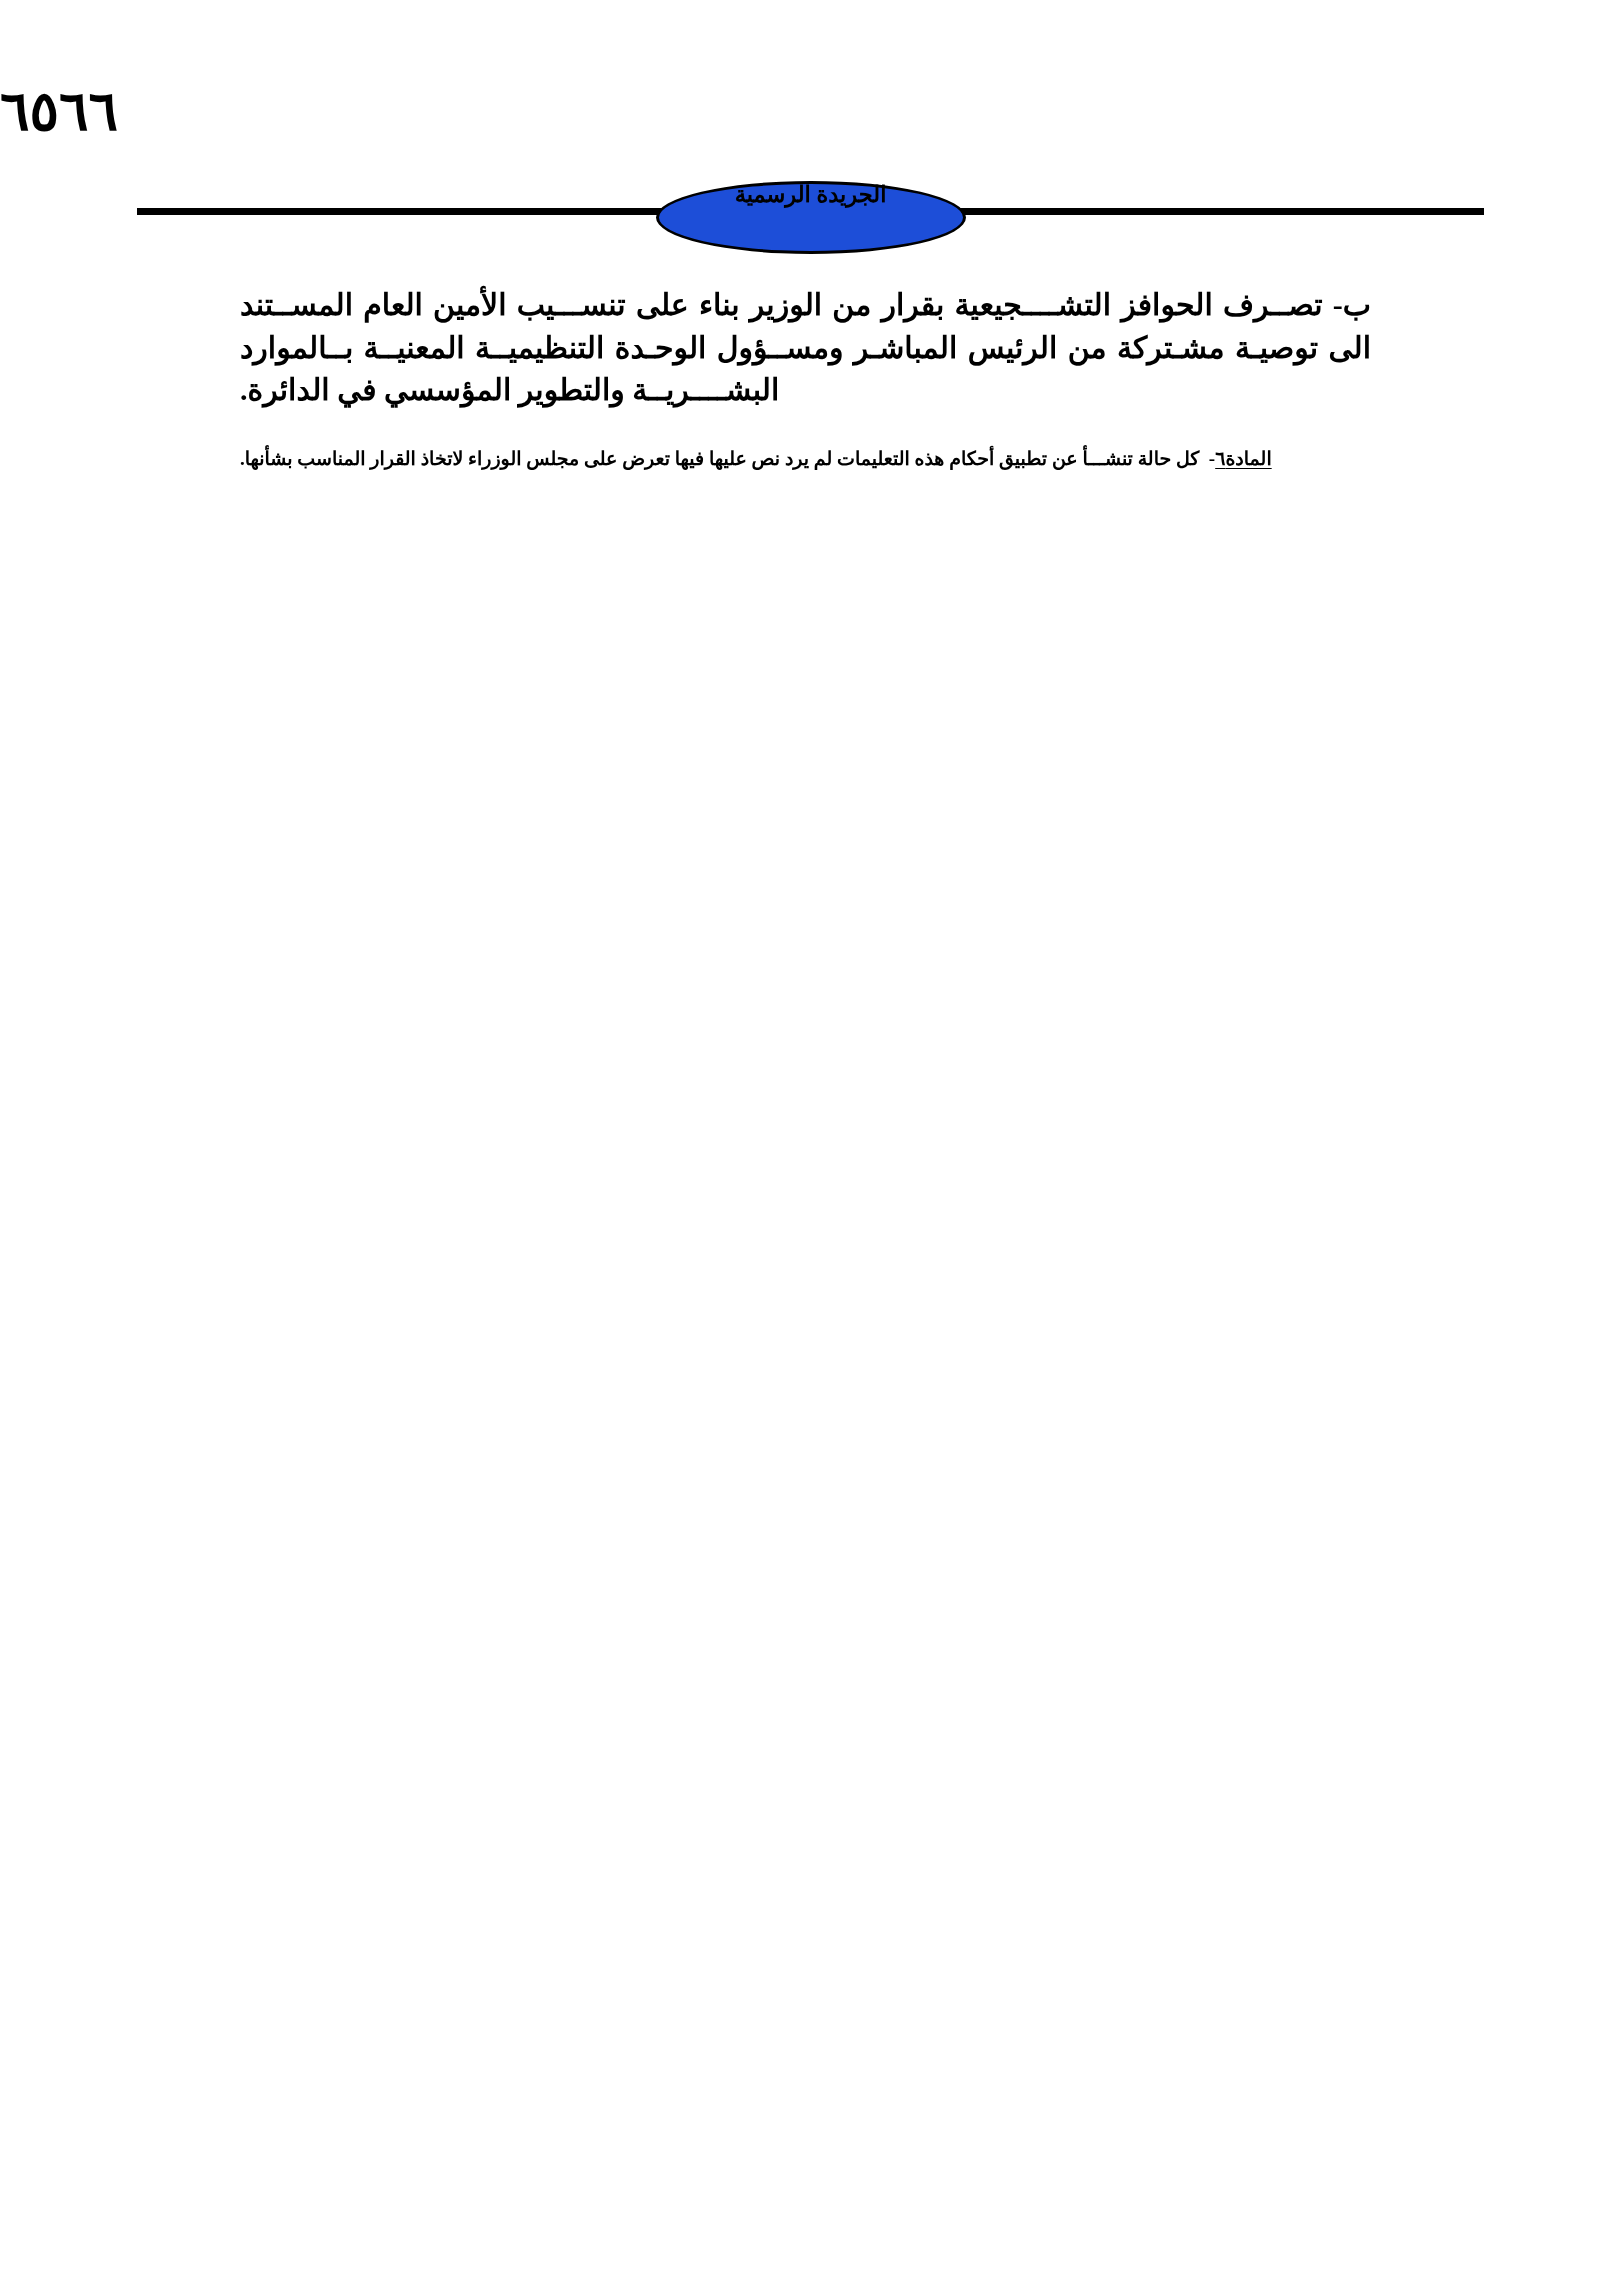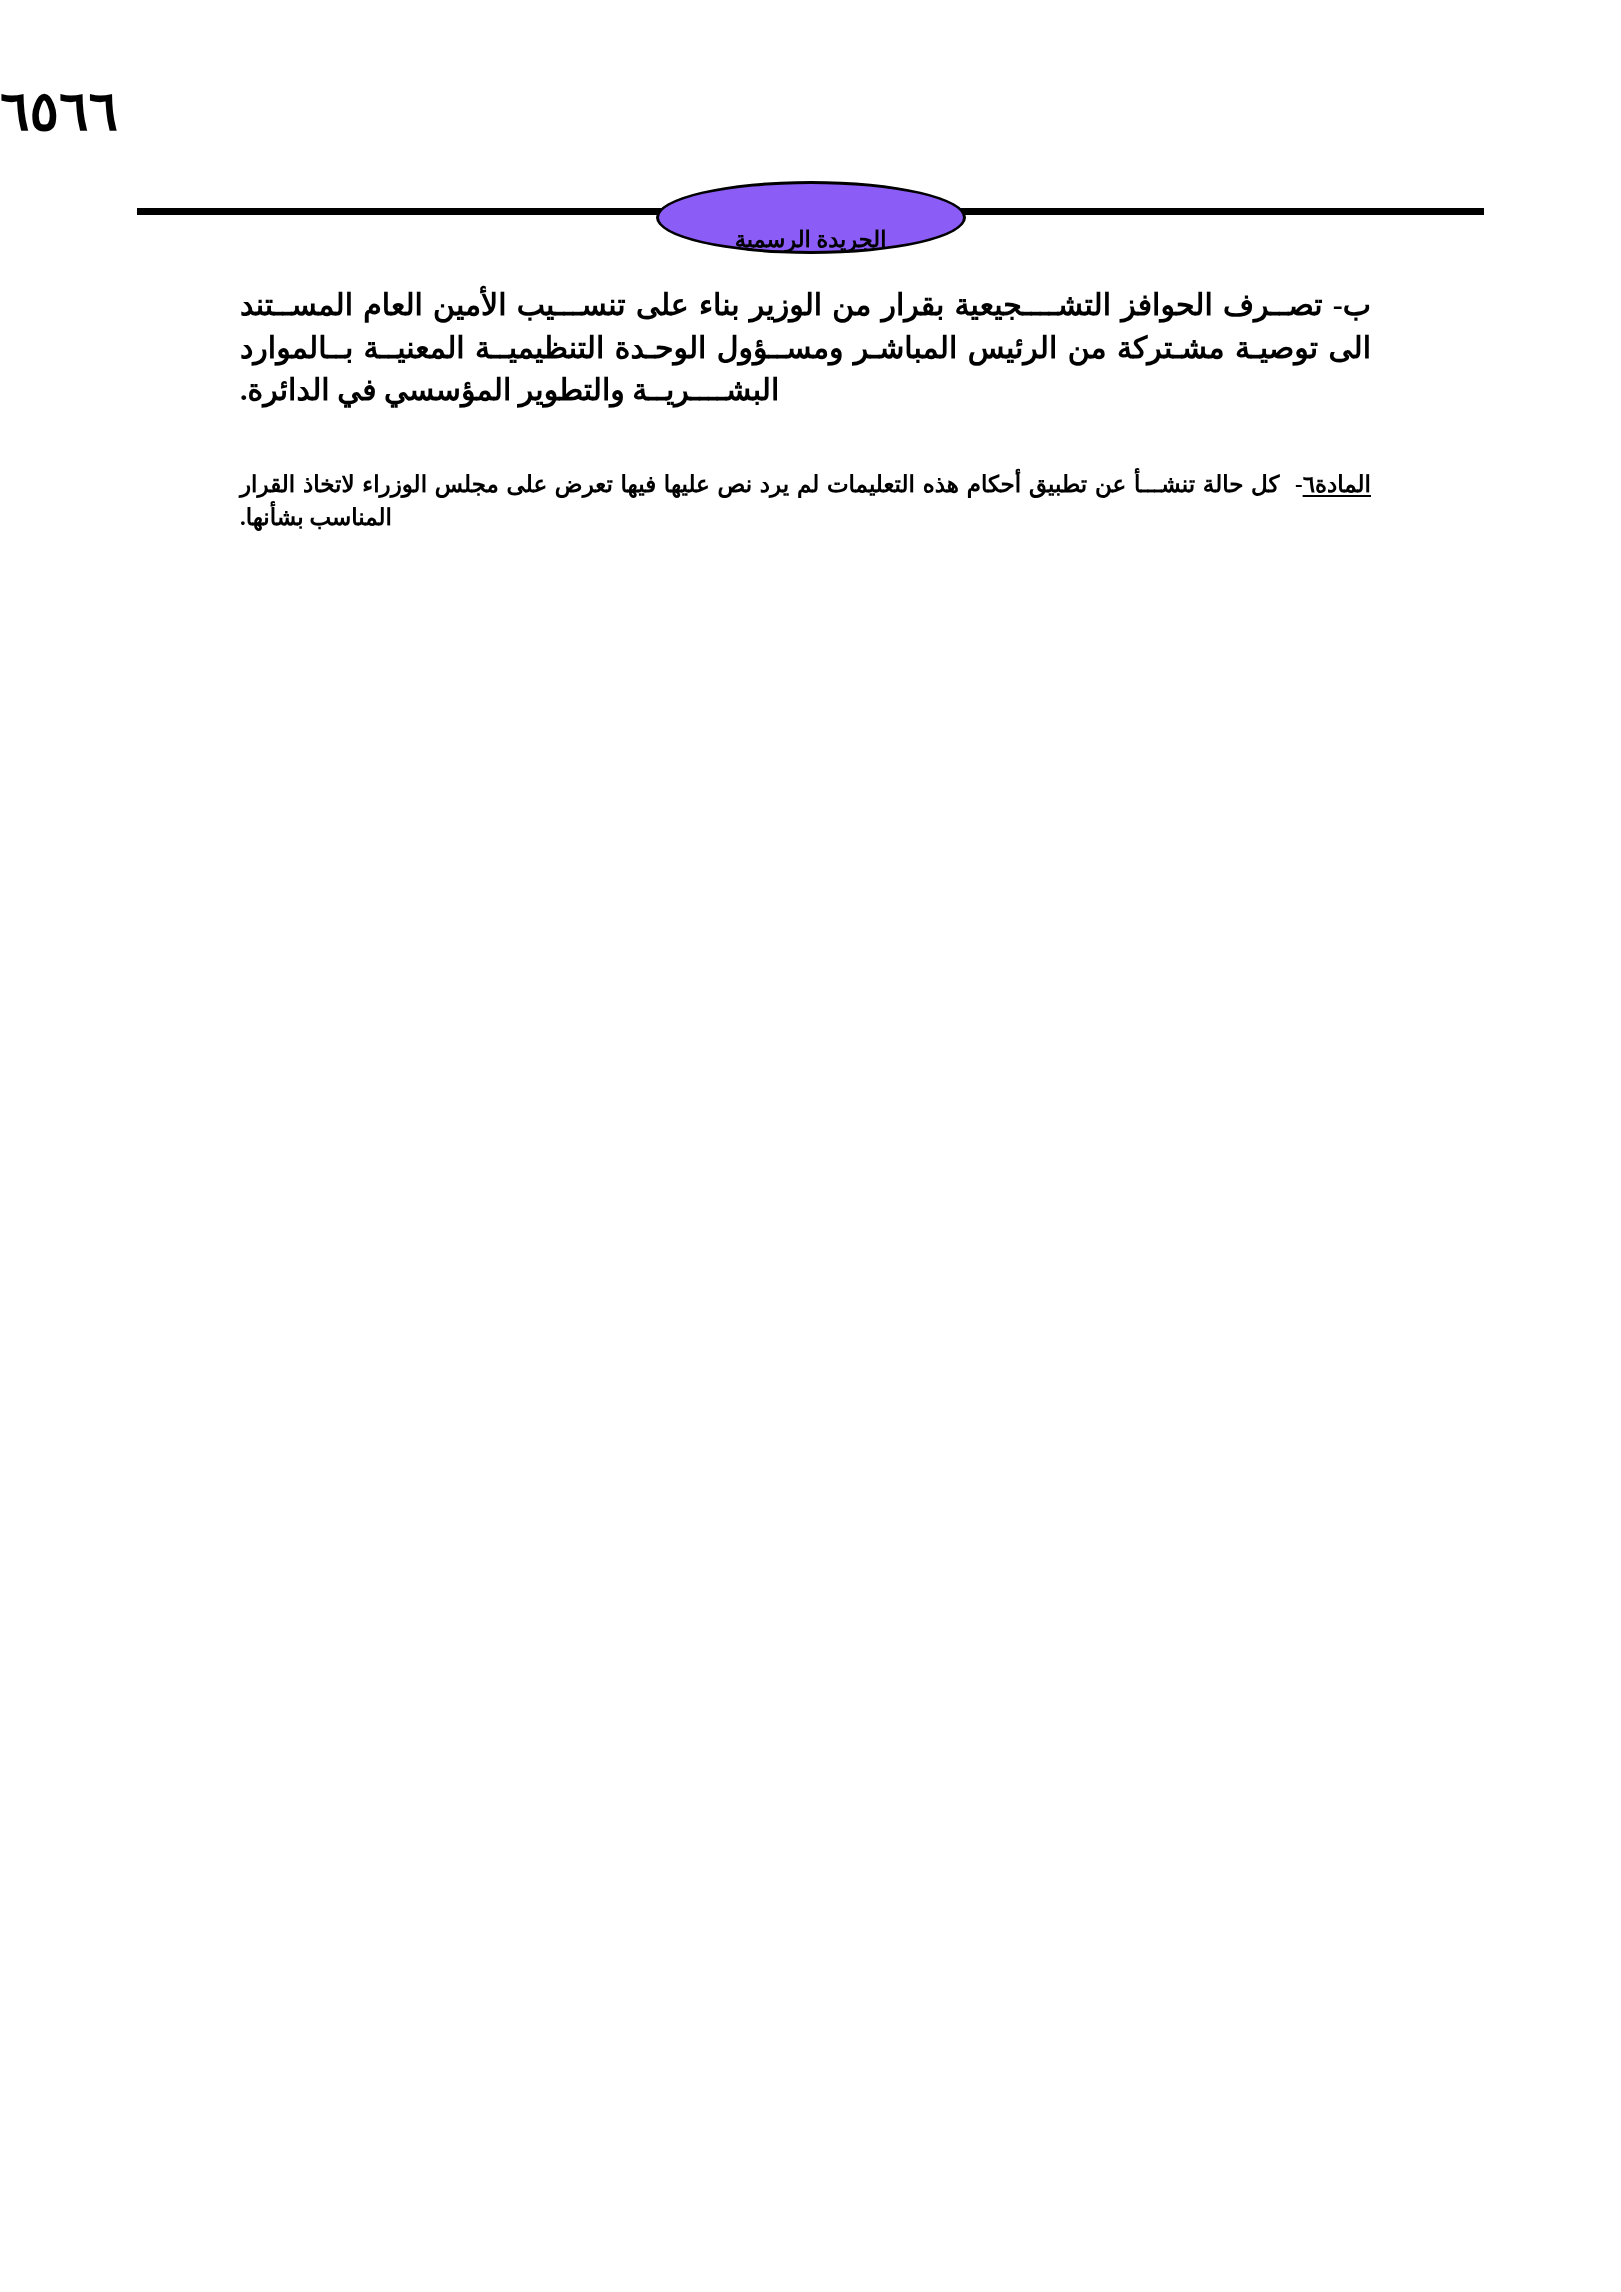--- a/index.html
+++ b/index.html
@@ -60,23 +60,23 @@
   }
   .header-badge {
     position: absolute;
     top: 0;
     left: 50%;
     transform: translateX(-50%);
     width: 304px;
     height: 67px;
     border: 3.9px solid #000000;
     border-radius: 50%;
-    background: #8b5cf6;
+    background: #1d4ed8;
     display: flex;
-    align-items: flex-end;
+    align-items: flex-start;
     justify-content: center;
   }
   .header-badge span {
     font-family: "Liberation Serif", "DejaVu Serif", serif;
     font-size: 22.5px;
     font-weight: bold;
     line-height: 1;
   }
 
   
@@ -98,24 +98,24 @@
     margin: 0 0 13.7px 0;
   }
   .para.first {
     font-size: 30px;
   }
 
   .article {
     direction: rtl;
     text-align: justify;
     text-align-last: left;
-    font-size: 23px;
+    font-size: 19px;
     font-weight: bold;
     line-height: 1.44;
-    margin: 56px 0 0 0;
+    margin: 33px 0 0 0;
     padding-right: 0;
   }
   .article-label {
     font-weight: bold;
     text-decoration: underline;
     text-underline-offset: 2.9px;
     white-space: nowrap;
   }
   .article-dash {
     font-weight: bold;

